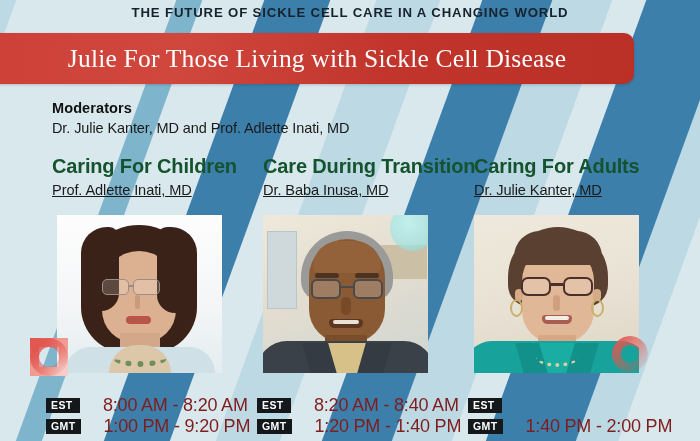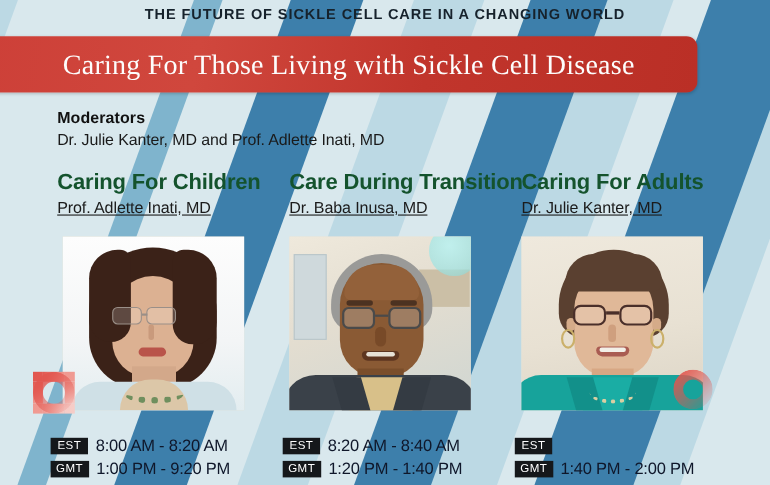--- a/index.html
+++ b/index.html
@@ -192,29 +192,28 @@
   
   .times { position:absolute; z-index:5; width:215px; }
   .t1 { left:46px; top:396px; }
   .t2 { left:257px; top:396px; }
   .t3 { left:468px; top:396px; }
   .trow { display:flex; align-items:center; margin-bottom:3px; height:18px; }
   .tz {
     background:#15181b;
     color:#ffffff;
     font-size:10.5px;
-    font-weight:normal;
+    font-weight:bold;
     letter-spacing:.4px;
     padding:2px 5px 2.5px 5px;
     min-width:34px;
-    text-align:center;
     line-height:1;
     display:inline-block;
   }
-  .tval { font-size:15px; color:#0f172a; margin-left:7px; letter-spacing:-.2px; white-space:nowrap; }
+  .tval { font-size:18px; color:#7f1d1d; margin-left:23px; letter-spacing:-.2px; white-space:nowrap; }
 </style>
 </head>
 <body>
 
 <div id="poster">
 
   <div class="stripes">
     <div class="stripe s-pale" style="left:-60px;  width:120px;"></div>
     <div class="stripe s-light" style="left:60px;   width:160px;"></div>
     <div class="stripe s-mid" style="left:220px;  width:26px;"></div>
@@ -226,21 +225,21 @@
     <div class="stripe s-dark" style="left:526px;  width:70px;"></div>
     <div class="stripe s-pale" style="left:596px;  width:60px;"></div>
     <div class="stripe s-light" style="left:656px;  width:34px;"></div>
     <div class="stripe s-dark" style="left:690px;  width:90px;"></div>
     <div class="stripe s-pale" style="left:780px;  width:40px;"></div>
   </div>
 
   <div class="kicker">THE FUTURE OF SICKLE CELL CARE IN A CHANGING WORLD</div>
 
   <div class="banner">
-    <span class="banner-text">Caring For Those Living with Sickle Cell Disease</span>
+    <span class="banner-text">Julie For Those Living with Sickle Cell Disease</span>
   </div>
 
   <div class="moderators">
     <div class="mod-title">Moderators</div>
     <div class="mod-names">Dr. Julie Kanter, MD and Prof. Adlette Inati, MD</div>
   </div>
 
   <div class="cols">
 
     <div class="col col-1">

